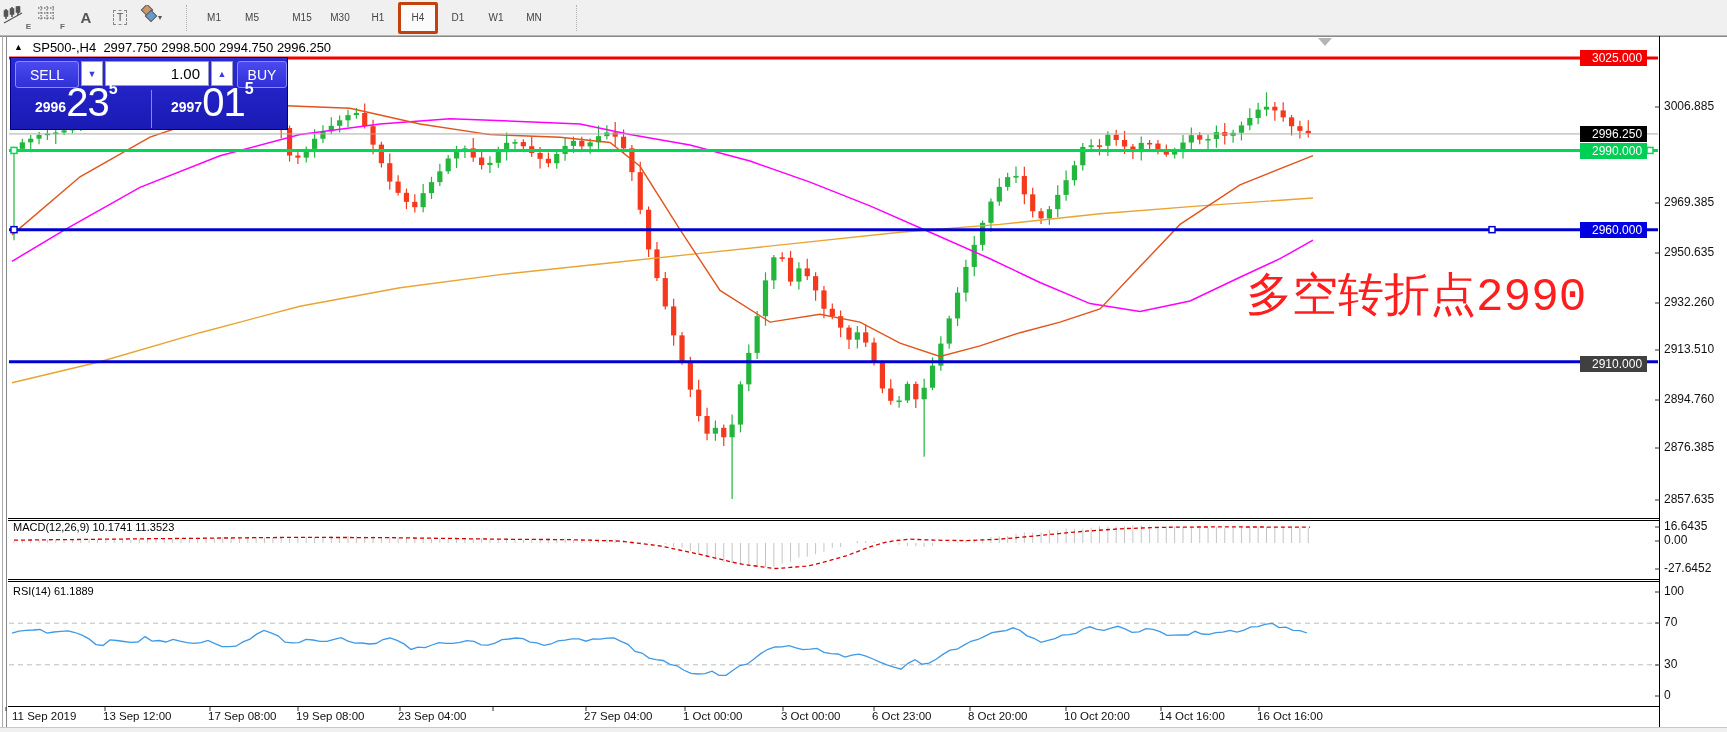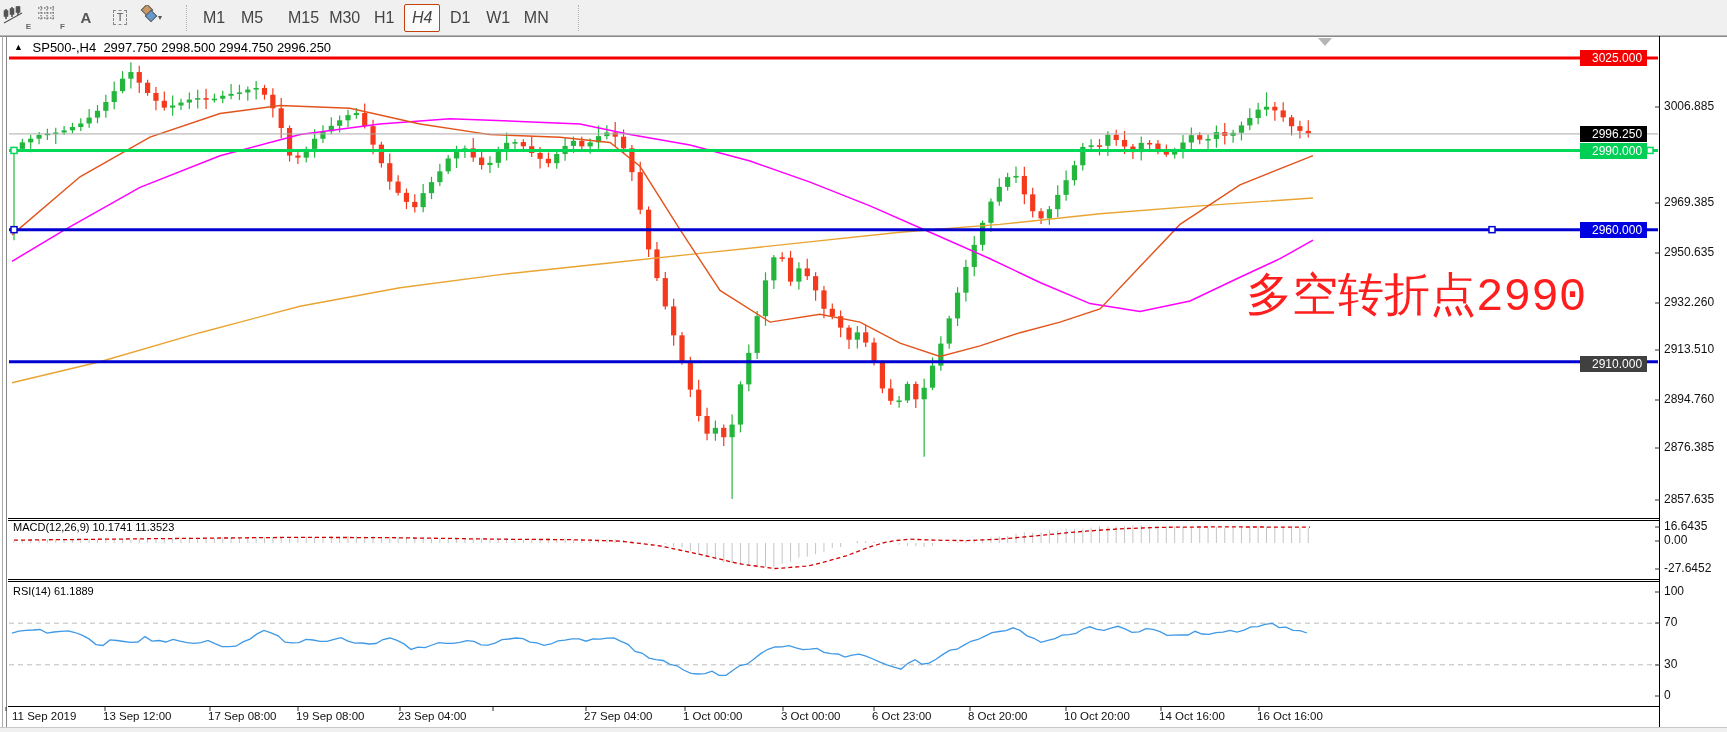--- a/index.html
+++ b/index.html
@@ -6,22 +6,22 @@
     font-family:"Liberation Sans","DejaVu Sans",sans-serif;position:relative;}
   #stage{position:absolute;left:0;top:0;width:1727px;height:732px;}
   
   .toolbar{position:absolute;left:0;top:0;width:1727px;height:35px;background:#f0f0f0;
     border-bottom:1px solid #b5b5b5;display:flex;align-items:center;}
   .tbtn{height:26px;display:flex;align-items:center;justify-content:center;color:#555;
     cursor:pointer;border:1px solid transparent;border-radius:2px;}
   .icon-btn{width:30px;margin-left:2px;position:relative;}
   .icon-sub{position:absolute;right:2px;bottom:0;font-size:8px;color:#666;font-weight:bold;}
   .sep{width:1px;height:26px;border-left:1px dotted #b0b0b0;margin:0 6px;}
-  .tf-btn{min-width:28px;padding:0 3px;font-size:16px;color:#444;}
-  .tf-btn.active{background:#fbfbfb;border:1px solid #c2410c;font-style:italic;}
+  .tf-btn{min-width:28px;padding:0 3px;font-size:10px;color:#444;}
+  .tf-btn.active{background:#fbfbfb;border:3px solid #c2410c;}
   .a-glyph{font-size:15px;font-weight:bold;color:#555;}
   .t-glyph{font-size:11px;color:#555;border:1px dashed #888;padding:0px 3px;line-height:13px;}
   .caret{font-size:8px;color:#555;margin-left:2px;}
   
   .title-bar{position:absolute;left:14px;top:40px;font-size:13px;color:#000;z-index:30;white-space:nowrap;}
   .title-bar .arr{font-size:9px;vertical-align:2px;margin-right:6px;}
   .ind-label{position:absolute;font-size:11px;color:#000;z-index:30;white-space:nowrap;}
   .annotation{position:absolute;left:1246px;top:264px;font-size:46px;color:#ff1e1e;z-index:25;
     white-space:nowrap;font-family:Liberation Mono, monospace;}
   
@@ -651,20 +651,38 @@
 
   <div class="ind-label" style="left:13px;top:521px">
     <span>MACD(12,26,9)</span> <span>10.1741 11.3523</span>
   </div>
   <div class="ind-label" style="left:13px;top:585px">
     <span>RSI(14)</span> <span>61.1889</span>
   </div>
 
   <div class="annotation">多空转折点2990</div>
 
+  <div class="trade-panel">
+    <div class="tp-btn" style="left:4px;width:62px">SELL</div>
+    <div class="tp-spin" style="left:70px;width:22px">
+      <span>▼</span>
+    </div>
+    <div class="tp-val" style="left:94px;width:104px">1.00</div>
+    <div class="tp-spin" style="left:200px;width:22px">
+      <span>▲</span>
+    </div>
+    <div class="tp-btn" style="left:226px;width:48px">BUY</div>
+    <div class="q-div"></div>
+    <div class="quote" style="left:24px">
+      <span class="q-small">2996</span><span class="q-big">23</span><span class="q-sup">5</span>
+    </div>
+    <div class="quote" style="left:160px">
+      <span class="q-small">2997</span><span class="q-big">01</span><span class="q-sup">5</span>
+    </div>
+  </div>
 
   <div id="price-axis"></div>
   <div id="time-axis"></div>
   <div class="bottom-strip"></div>
 <div class="ax-badge" style="background: rgb(245, 0, 0); top: 50px;">3025.000</div>
     <div class="ax-label" style="top: 99px;">3006.885</div>
     <div class="ax-badge" style="background: rgb(0, 0, 0); top: 126px;">2996.250</div>
     <div class="ax-badge" style="background: rgb(0, 207, 85); top: 143px;">2990.000</div>
     <div class="ax-label" style="top: 195px;">2969.385</div>
     <div class="ax-badge" style="background: rgb(0, 0, 224); top: 222px;">2960.000</div>

